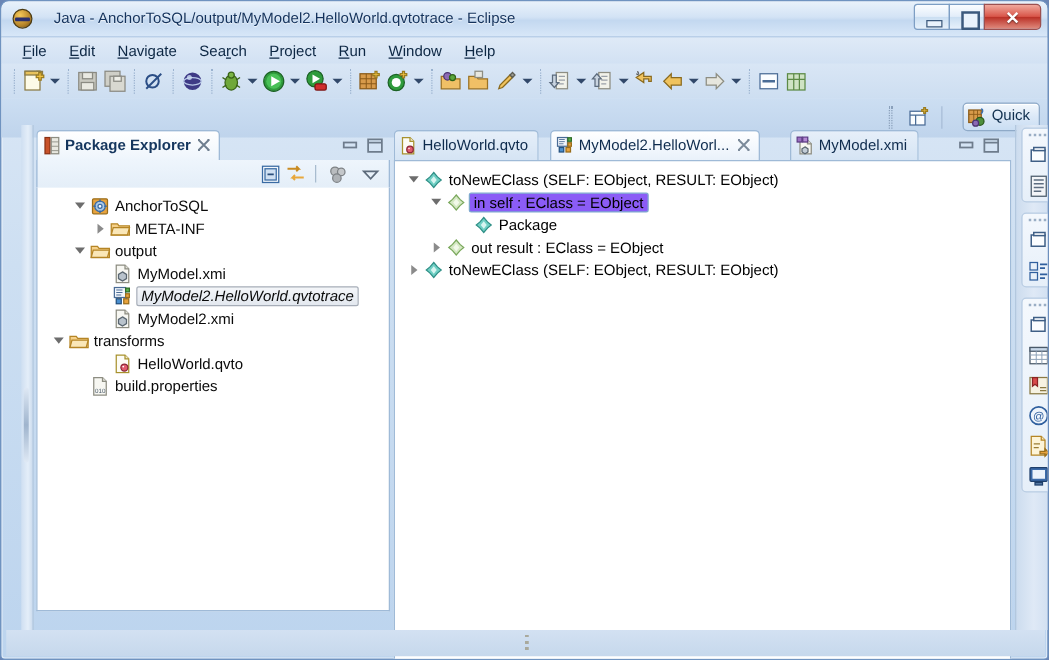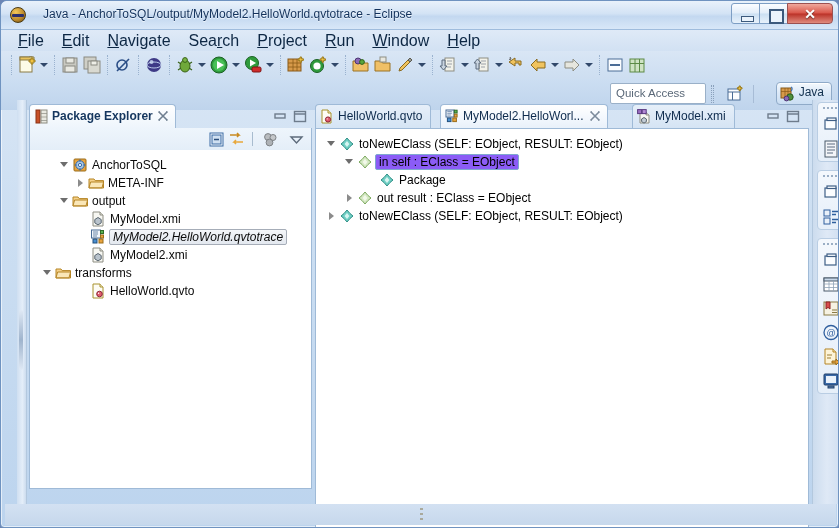--- a/index.html
+++ b/index.html
@@ -74,21 +74,21 @@
     font-family:"Liberation Sans",sans-serif;
   }
 
   
   .menubar {
     height: 21px; padding-left: 8px;
     display: flex; align-items: center;
     background: linear-gradient(180deg,#dfeaf7 0%,#d2e1f3 100%);
   }
   .menu-item {
-    padding: 2px 9px; font-size: 16px; color: #0d2744;
+    padding: 2px 9px; font-size: 12px; color: #0d2744;
     white-space: nowrap;
   }
   .menu-item u { text-decoration: underline; }
 
   
   .toolbar {
     height: 28px;
     display: flex; align-items: center;
     padding-left: 6px;
     background: linear-gradient(180deg,#d9e6f5 0%,#cddef1 100%);
@@ -470,41 +470,40 @@
     </span>
     <span class="tbi">
       <svg width="22" height="22" viewBox="0 0 22 22">
         <rect x="4" y="5" width="14" height="13" fill="#cfe3c4" stroke="#5c8a46"></rect>
         <path d="M4 9.5 h14 M9 5 v13 M13.5 5 v13" stroke="#5c8a46"></path>
       </svg>
     </span>
   </div>
 
   <div class="toolbar2">
-    <div class="quick-access">Quick Access</div>
     <div class="qa-grip"></div>
     <div class="persp-new">
       <svg width="20" height="20" viewBox="0 0 20 20">
         <rect x="2" y="5" width="12" height="11" fill="#fbfdff" stroke="#4a6c96"></rect>
         <path d="M2 8 h12 M6.5 8 v8" stroke="#4a6c96"></path>
         <path d="M13 2 l1.4 0 0 1.6 1.6 0 0 1.4 -1.6 0 0 1.6 -1.4 0 0 -1.6 -1.6 0 0 -1.4 1.6 0z" fill="#f2c342" stroke="#9a7c20"></path>
       </svg>
     </div>
     <div class="persp-divider"></div>
     <div class="persp-java">
       <span class="persp-java-icon">
         <svg width="16" height="16" viewBox="0 0 16 16">
           <rect x="1" y="2" width="10" height="10" fill="#d79a4a" stroke="#8a5a18"></rect>
           <path d="M1 5.5 h10 M5 2 v10 M8 2 v10" stroke="#8a5a18" stroke-width=".7"></path>
           <circle cx="10" cy="11" r="3.2" fill="#4e8f3c" stroke="#2c5a1e"></circle>
           <circle cx="6.5" cy="12.5" r="2.4" fill="#8b6ab5" stroke="#4c3573"></circle>
           <path d="M11 1 c2 1 1 3 0 4" stroke="#3a6fb0" stroke-width="1.2" fill="none"></path>
         </svg>
       </span>
-      <span>Java</span>
+      <span>Quick</span>
     </div>
   </div>
 
   <div class="body-area">
 
     <div class="left-trim"></div>
 
     <div class="view-pe">
       <div class="tabrow">
         <div class="vtab">
@@ -656,20 +655,30 @@
               <svg width="17" height="16" viewBox="0 0 17 16">
                 <path d="M3 1 h7 l3 3 v11 h-10z" fill="#fdfcf5" stroke="#a8922e"></path>
                 <path d="M10 1 v3 h3" fill="#f0ead0" stroke="#a8922e"></path>
                 <circle cx="9.5" cy="11" r="2.8" fill="#e05c6e" stroke="#8c2636"></circle>
                 <circle cx="8.6" cy="10.2" r=".7" fill="#fff"></circle>
               </svg>
             </span>
             <span class="tlabel">HelloWorld.qvto</span>
           </div>
 
+          <div class="tnode" style="padding-left:42px">
+            <span class="tico">
+              <svg width="17" height="16" viewBox="0 0 17 16">
+                <path d="M3 1 h7 l3 3 v11 h-10z" fill="#f7f7f2" stroke="#8d8d82"></path>
+                <path d="M10 1 v3 h3" fill="#e2e2d8" stroke="#8d8d82"></path>
+                <text x="4" y="13" font-size="5" fill="#4a5a6a" font-family="Liberation Sans">010</text>
+              </svg>
+            </span>
+            <span class="tlabel">build.properties</span>
+          </div>
 
         </div>
       </div>
     </div>
 
     <div class="editor-area">
       <div class="etabrow">
 
         <div class="etab" style="left:0">
           <span class="etab-icon">

